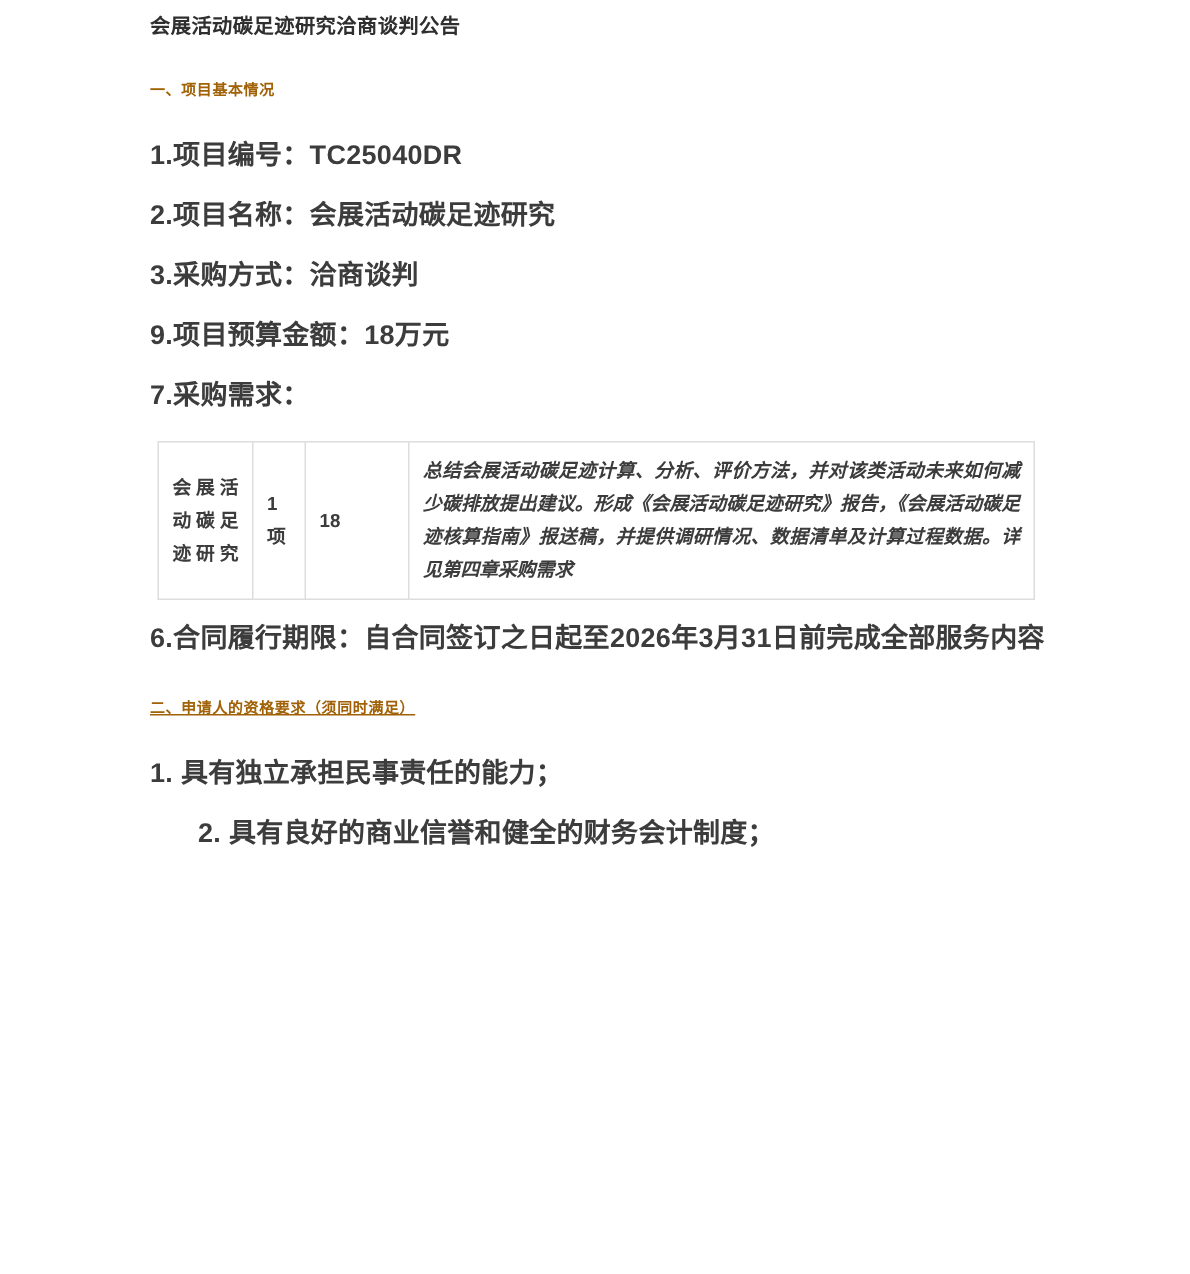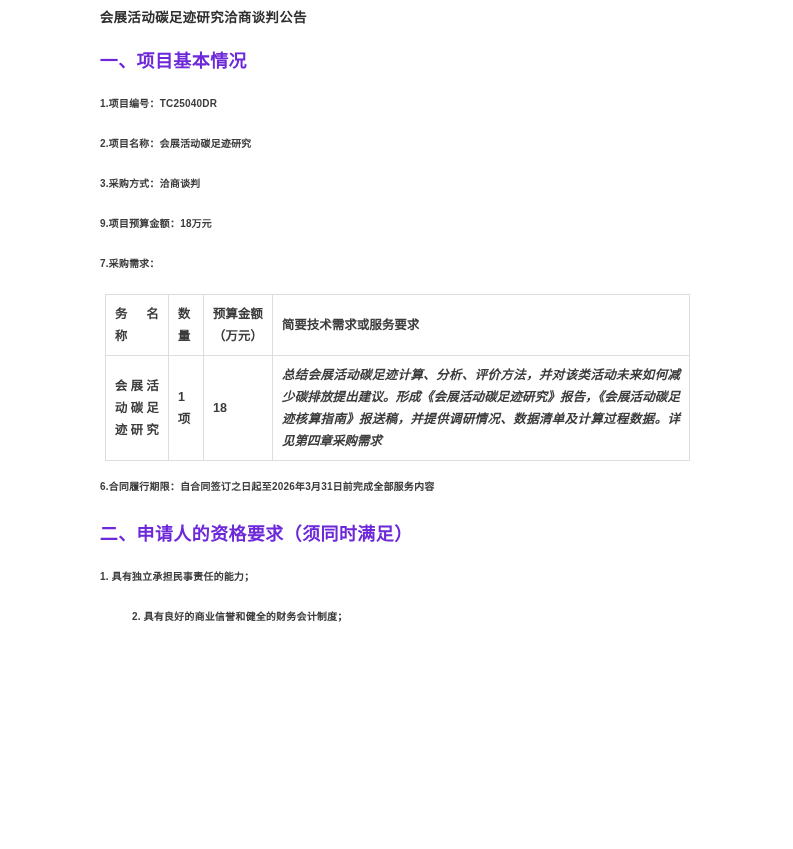--- a/index.html
+++ b/index.html
@@ -31,29 +31,29 @@
   }
   .doc-title {
     font-size: 13.5px;
     font-weight: bold;
     color: #2f2f2f;
     letter-spacing: 0.3px;
     line-height: 20px;
     margin: 0 0 23px 0;
   }
   .sec-heading {
-    font-size: 18px;
+    font-size: 10px;
     font-weight: bold;
-    color: #6d28d9;
+    color: #a16207;
     letter-spacing: 0.4px;
     line-height: 20px;
     margin: 0 0 23px 0;
   }
   .para {
-    font-size: 10px;
+    font-size: 18px;
     font-weight: bold;
     color: #3c3c3c;
     letter-spacing: 0.2px;
     line-height: 19px;
     margin: 0 0 21px 0;
     white-space: nowrap;
   }
   .para-last { margin-bottom: 0; margin-left: 32px; }
 
   
@@ -122,36 +122,30 @@
 
     <table class="req-table">
       <colgroup>
         <col class="c-name">
           <col class="c-qty">
           <col class="c-budget">
           <col class="c-desc">
       </colgroup>
       <tbody>
         <tr>
-          <td class="just">务 名 称</td>
-          <td class="just">数 量</td>
-          <td class="just">预算金额（万元）</td>
-          <td>简要技术需求或服务要求</td>
-        </tr>
-        <tr>
           <td class="just cell-center-v">会展活动碳足迹研究</td>
           <td class="just cell-center-v">1项</td>
           <td class="cell-center-v">18</td>
           <td class="cell-desc">总结会展活动碳足迹计算、分析、评价方法，并对该类活动未来如何减少碳排放提出建议。形成《会展活动碳足迹研究》报告，《会展活动碳足迹核算指南》报送稿，并提供调研情况、数据清单及计算过程数据。详见第四章采购需求</td>
         </tr>
       </tbody>
     </table>
 
     <div class="para">6.合同履行期限：自合同签订之日起至2026年3月31日前完成全部服务内容</div>
 
 
-    <div class="sec-heading" style="margin-top:28px;">二、申请人的资格要求（须同时满足）</div>
+    <div class="sec-heading" style="margin-top:28px;text-decoration:underline;">二、申请人的资格要求（须同时满足）</div>
 
     <div class="para">1. 具有独立承担民事责任的能力；</div>
     <div class="para para-last">2. 具有良好的商业信誉和健全的财务会计制度；</div>
 
   </div>
 </div>
 
 </body></html>

